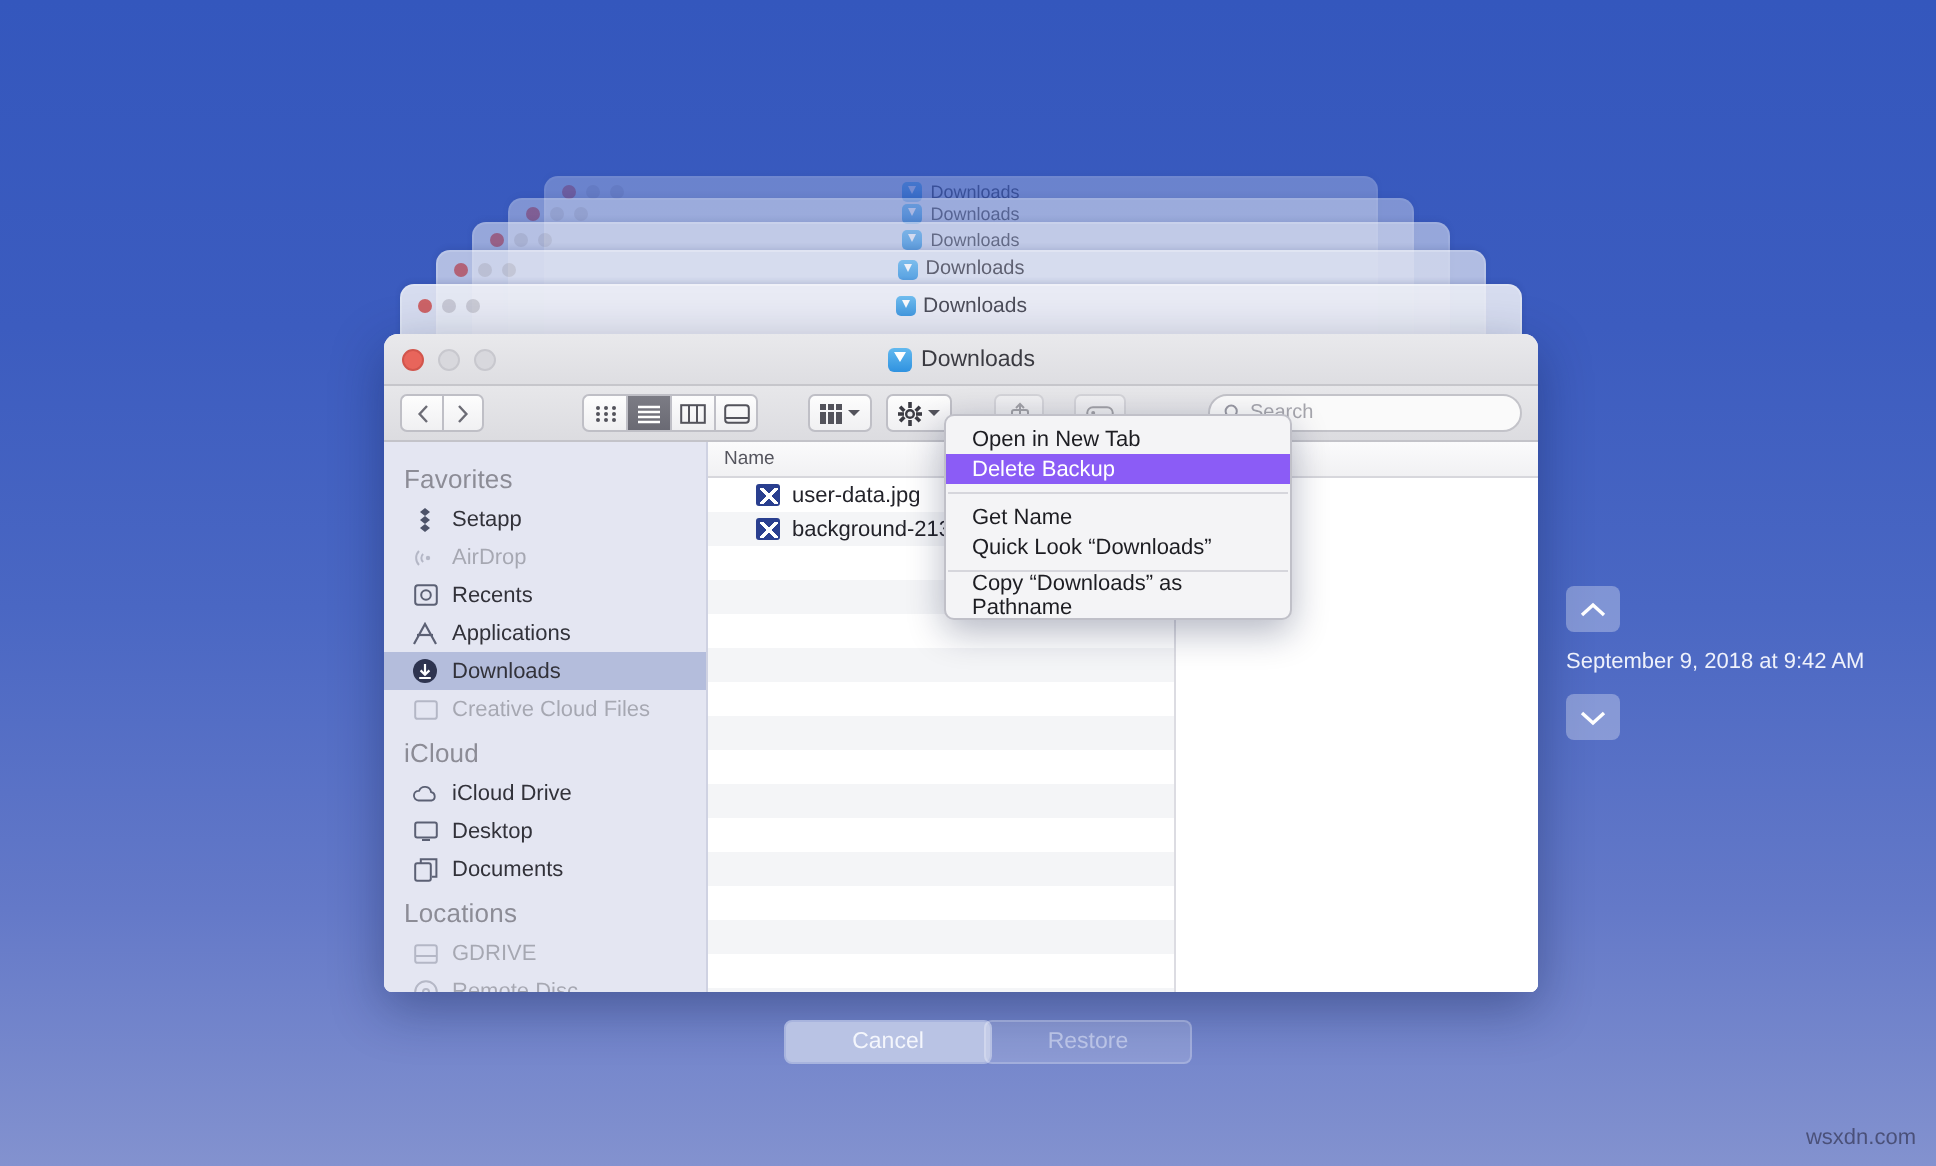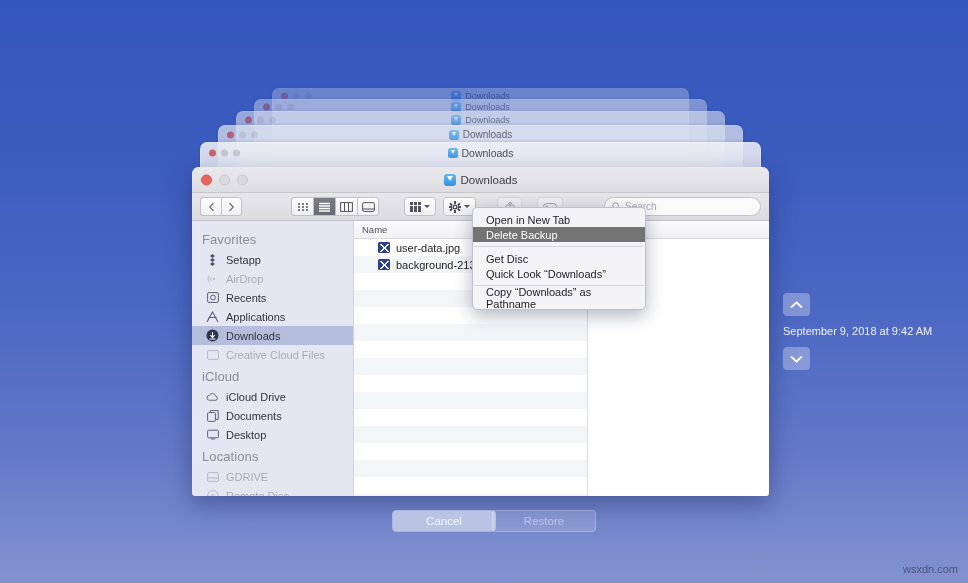--- a/index.html
+++ b/index.html
@@ -140,21 +140,21 @@
   .preview { position:absolute; left:234px; top:0; right:0; bottom:0; background:#fff; }
 
   
   #ctx {
     position:absolute; left:472px; top:207px; width:174px;
     background:#f4f4f6; border:1px solid #c0c0c8; border-radius:5px;
     box-shadow:0 6px 18px rgba(10,20,60,.30);
     padding:4px 0; z-index:40;
   }
   .mi { height:15px; display:flex; align-items:center; padding:0 10px 0 13px; font-size:11px; color:#1d1d22; }
-  .mi.hl { background:#737373; color:#fff;text-align:right; }
+  .mi.hl { background:#8b5cf6; color:#fff;text-align:right; }
   .msep { height:1px; background:#d6d6dc; margin:4px 1px; }
 
   
   .tmbtn {
     position:absolute; width:27px; height:23px; left:783px;
     background:rgba(255,255,255,.30); border-radius:4px;
     display:flex; align-items:center; justify-content:center;
   }
   #tmUp { top:293px; } #tmDown { top:347px; }
   .tmdate {
@@ -442,35 +442,35 @@
         <div class="sitem">
           <span class="sic">
             <svg width="14" height="10" viewBox="0 0 14 10">
                 <path d="M3.5 8.5a2.6 2.6 0 0 1 .3-5.2A3.4 3.4 0 0 1 10.3 4a2.3 2.3 0 0 1 .2 4.5z" fill="none" stroke="#5b6074" stroke-width="1"></path>
               </svg>
           </span>
           <span>iCloud Drive</span>
         </div>
         <div class="sitem">
           <span class="sic">
+            <svg width="12" height="11" viewBox="0 0 12 11">
+                <rect x="0.6" y="1.2" width="10.8" height="7.6" rx="1" fill="none" stroke="#5b6074" stroke-width="1"></rect>
+                <line x1="4" y1="10" x2="8" y2="10" stroke="#5b6074" stroke-width="1"></line>
+              </svg>
+          </span>
+          <span>Desktop</span>
+        </div>
+        <div class="sitem">
+          <span class="sic">
             <svg width="12" height="12" viewBox="0 0 12 12">
                 <rect x="0.6" y="2.6" width="7.8" height="8.8" rx="1" fill="none" stroke="#5b6074" stroke-width="1"></rect>
                 <path d="M3.4 2.6V0.6h7.8v8.8H9" fill="none" stroke="#5b6074" stroke-width="1"></path>
               </svg>
           </span>
           <span>Documents</span>
-        </div>
-        <div class="sitem">
-          <span class="sic">
-            <svg width="12" height="11" viewBox="0 0 12 11">
-                <rect x="0.6" y="1.2" width="10.8" height="7.6" rx="1" fill="none" stroke="#5b6074" stroke-width="1"></rect>
-                <line x1="4" y1="10" x2="8" y2="10" stroke="#5b6074" stroke-width="1"></line>
-              </svg>
-          </span>
-          <span>Desktop</span>
         </div>
 
         <div class="sgroup">Locations</div>
         <div class="sitem dim">
           <span class="sic">
             <svg width="12" height="11" viewBox="0 0 12 11">
                 <rect x="0.6" y="1.6" width="10.8" height="8.8" rx="1.2" fill="none" stroke="#5b6074" stroke-width="1"></rect>
                 <line x1="0.6" y1="7" x2="11.4" y2="7" stroke="#5b6074" stroke-width="1"></line>
               </svg>
           </span>
@@ -527,21 +527,21 @@
 
   <div id="ctx">
     <div class="mi">
       <span>Open in New Tab</span>
     </div>
     <div class="mi hl">
       <span>Delete Backup</span>
     </div>
     <div class="msep"></div>
     <div class="mi">
-      <span>Get Disc</span>
+      <span>Get Name</span>
     </div>
     <div class="mi">
       <span>Quick Look “Downloads”</span>
     </div>
     <div class="msep"></div>
     <div class="mi">
       <span>Copy “Downloads” as Pathname</span>
     </div>
   </div>
 

